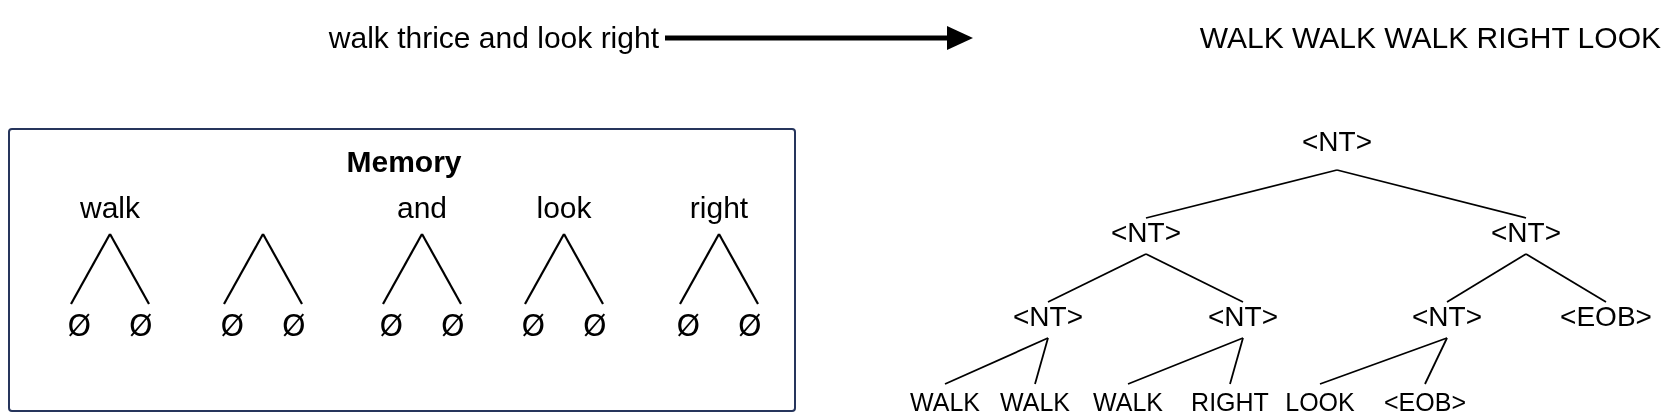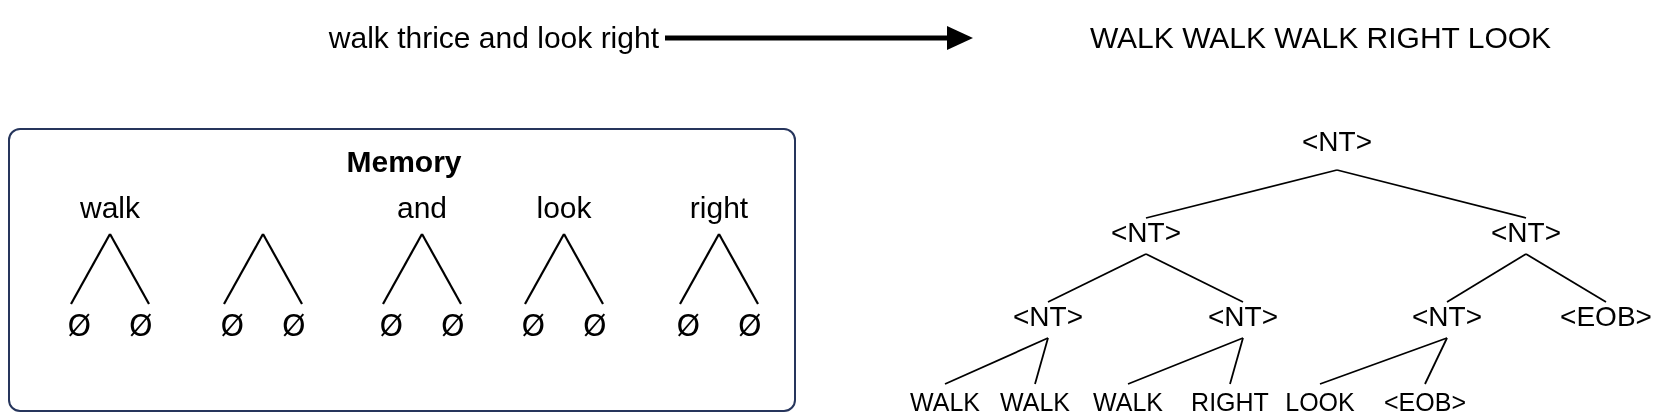--- a/index.html
+++ b/index.html
@@ -39,35 +39,35 @@
     left: 663px;
     top: 20px;
     width: 312px;
     height: 36px;
   }
   #output-phrase {
     position: absolute;
     left: 980px;
     top: 20px;
     width: 681px;
-    text-align: center;
+    text-align: right;
     font-size: 30px;
     line-height: 36px;
     white-space: nowrap;
   }
 
   
   #memory-panel {
     position: absolute;
     left: 8px;
     top: 128px;
     width: 788px;
     height: 284px;
     border: 2px solid #26355c;
-    border-radius: 12px;
+    border-radius: 4px;
     box-sizing: border-box;
     background: #ffffff;
   }
   #memory-title {
     position: absolute;
     left: 0;
     top: 14px;
     width: 788px;
     text-align: center;
     font-size: 30px;

